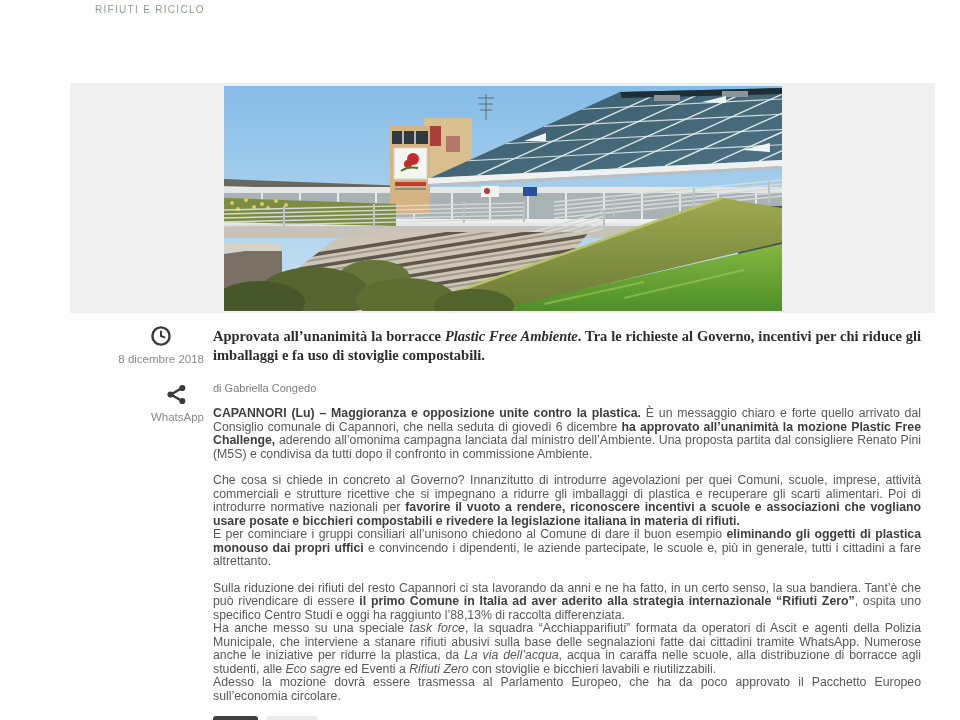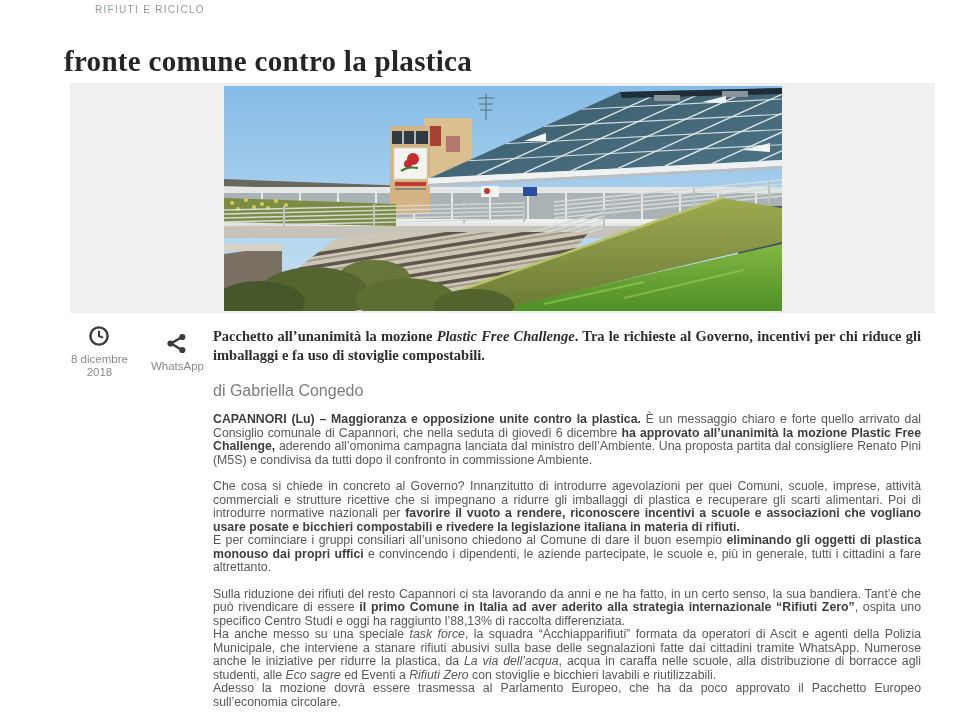--- a/index.html
+++ b/index.html
@@ -15,47 +15,47 @@
     position:absolute;left:64px;top:13px;margin:0;
     font-family:"Liberation Serif",serif;font-weight:bold;
     font-size:29px;line-height:32px;color:#262626;letter-spacing:.3px;
   }
   .hero{
     position:absolute;left:70px;top:83px;width:865px;height:230px;
     background:#f0f0f0;display:flex;align-items:center;justify-content:center;
   }
   .sidebar{
     position:absolute;left:64px;top:324px;width:140px;
-    display:flex;flex-direction:row;align-items:center;gap:16px;
+    display:flex;flex-direction:column;align-items:flex-end;gap:16px;
   }
   .meta-item{display:flex;flex-direction:column;align-items:center;gap:5px;
     color:#8a8a8a;font-size:11.5px;line-height:13px;text-align:center;}
   .meta-item.clickable{cursor:pointer;}
   .meta-item .lbl{max-width:94px;}
   .meta-item svg{width:24px;height:24px;display:block;}
   .main{position:absolute;left:213px;top:327px;width:708px;}
   .intro{margin:0 0 17px;font-family:"Liberation Serif",serif;font-weight:bold;
     font-size:14.5px;line-height:19px;color:#2d2d2d;text-align:justify;}
-  .byline{font-size:16px;color:#7c7c7c;margin:0 0 13px;}
+  .byline{font-size:11px;color:#7c7c7c;margin:0 0 13px;}
   .body-p{margin:0 0 13px;font-size:12.3px;line-height:13.5px;color:#585858;text-align:justify;}
   .body-p .b{font-weight:bold;color:#3e3e3e;}
   .b{font-weight:bold;}
   .i{font-style:italic;}
   .tags-row{display:flex;gap:8px;margin-top:2px;}
   .tag{font-family:"Liberation Sans",sans-serif;font-size:11px;padding:4px 11px;
     border:none;border-radius:3px;cursor:pointer;}
   .tag-dark{background:#3f3f3f;color:#ffffff;}
   .tag-light{background:#ececec;color:#8d8d8d;}
 </style>
 </head>
 <body>
 
 <a class="category">RIFIUTI E RICICLO</a>
 
-<h1 class="title"><br><span>fronte comune contro la plastica</span></h1>
+<h1 class="title"><br></h1>
 
 <div class="hero">
 
   <svg width="558" height="225" viewBox="0 0 558 225">
     <defs>
       <linearGradient id="sky" x1="0" y1="0" x2="0" y2="1">
         <stop offset="0" stop-color="#85bce7"></stop>
           <stop offset="1" stop-color="#cbe3f3"></stop>
       </linearGradient>
       <linearGradient id="roofg" x1="0" y1="0" x2="1" y2="1">
@@ -267,21 +267,21 @@
       <path d="M6 12.5 L17 6 M6 12.5 L17 19" stroke="#3b3b3b" stroke-width="2.6" fill="none"></path>
       <circle cx="5.5" cy="12.5" r="3.1" fill="#3b3b3b"></circle>
       <circle cx="17.3" cy="6" r="3.1" fill="#3b3b3b"></circle>
       <circle cx="17.3" cy="19" r="3.1" fill="#3b3b3b"></circle>
     </svg>
     <span class="lbl">WhatsApp</span>
   </div>
 </div>
 
 <div class="main">
-  <p class="intro" id="intro"><span>Pacchetto all’unanimità la mozione </span><span class="i">Plastic Free Challenge</span><span>. Tra le richieste al Governo, incentivi per chi riduce gli imballaggi e fa uso di stoviglie compostabili.</span></p>
+  <p class="intro" id="intro"><span>Approvata all’unanimità la borracce </span><span class="i">Plastic Free Ambiente</span><span>. Tra le richieste al Governo, incentivi per chi riduce gli imballaggi e fa uso di stoviglie compostabili.</span></p>
   <div class="byline">di Gabriella Congedo</div>
   <div id="article-body">
       <p class="body-p"><span class="b">CAPANNORI (Lu) – Maggioranza e opposizione unite contro la plastica.</span><span> È un messaggio chiaro e forte quello arrivato dal Consiglio comunale di Capannori, che nella seduta di giovedì 6 dicembre </span><span class="b">ha approvato all’unanimità la mozione Plastic Free Challenge,</span><span> aderendo all’omonima campagna lanciata dal ministro dell’Ambiente. Una proposta partita dal consigliere Renato Pini (M5S) e condivisa da tutti dopo il confronto in commissione Ambiente.</span></p>
       <p class="body-p"><span>Che cosa si chiede in concreto al Governo? Innanzitutto di introdurre agevolazioni per quei Comuni, scuole, imprese, attività commerciali e strutture ricettive che si impegnano a ridurre gli imballaggi di plastica e recuperare gli scarti alimentari. Poi di introdurre normative nazionali per </span><span class="b">favorire il vuoto a rendere, riconoscere incentivi a scuole e associazioni che vogliano usare posate e bicchieri compostabili e rivedere la legislazione italiana in materia di rifiuti.</span><br><span>E per cominciare i gruppi consiliari all’unisono chiedono al Comune di dare il buon esempio </span><span class="b">eliminando gli oggetti di plastica monouso dai propri uffici</span><span> e convincendo i dipendenti, le aziende partecipate, le scuole e, più in generale, tutti i cittadini a fare altrettanto.</span></p>
       <p class="body-p"><span>Sulla riduzione dei rifiuti del resto Capannori ci sta lavorando da anni e ne ha fatto, in un certo senso, la sua bandiera. Tant’è che può rivendicare di essere </span><span class="b">il primo Comune in Italia ad aver aderito alla strategia internazionale “Rifiuti Zero”</span><span>, ospita uno specifico Centro Studi e oggi ha raggiunto l’88,13% di raccolta differenziata.</span><br><span>Ha anche messo su una speciale </span><span class="i">task force</span><span>, la squadra “Acchiapparifiuti” formata da operatori di Ascit e agenti della Polizia Municipale, che interviene a stanare rifiuti abusivi sulla base delle segnalazioni fatte dai cittadini tramite WhatsApp. Numerose anche le iniziative per ridurre la plastica, da </span><span class="i">La via dell’acqua</span><span>, acqua in caraffa nelle scuole, alla distribuzione di borracce agli studenti, alle </span><span class="i">Eco sagre</span><span> ed Eventi a </span><span class="i">Rifiuti Zero</span><span> con stoviglie e bicchieri lavabili e riutilizzabili.</span><br><span>Adesso la mozione dovrà essere trasmessa al Parlamento Europeo, che ha da poco approvato il Pacchetto Europeo sull’economia circolare.</span></p>
     </div>
   <div class="tags-row">
     <button class="tag tag-dark">Tags</button>
     <button class="tag tag-light">Lucca</button>
   </div>

